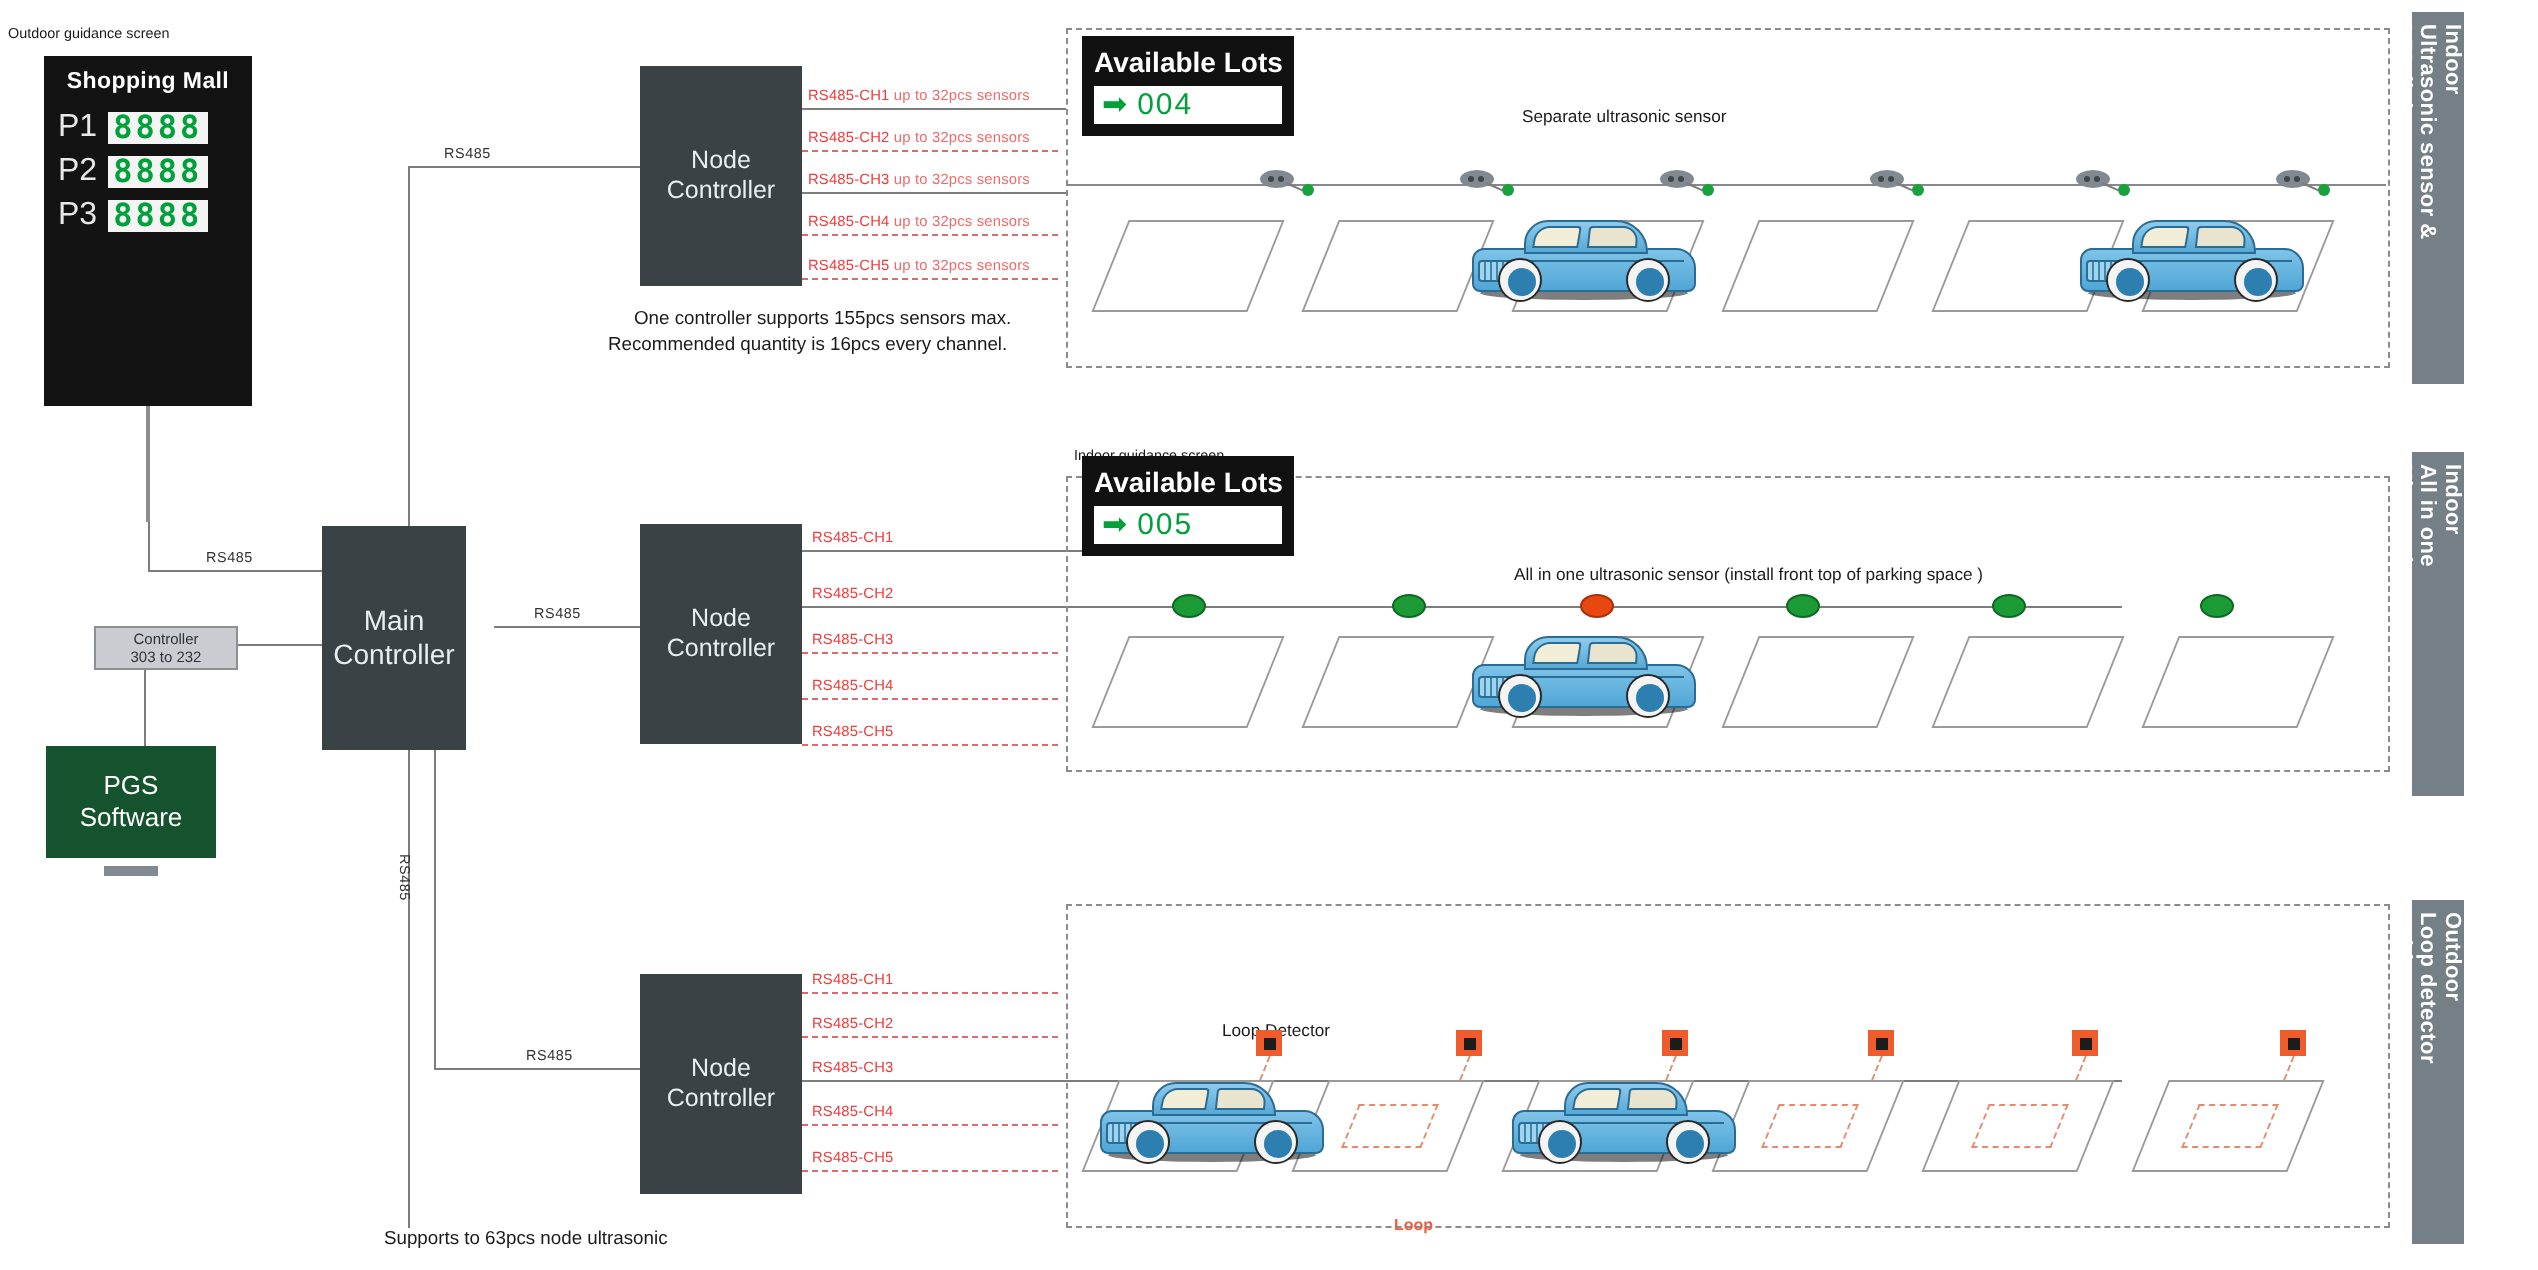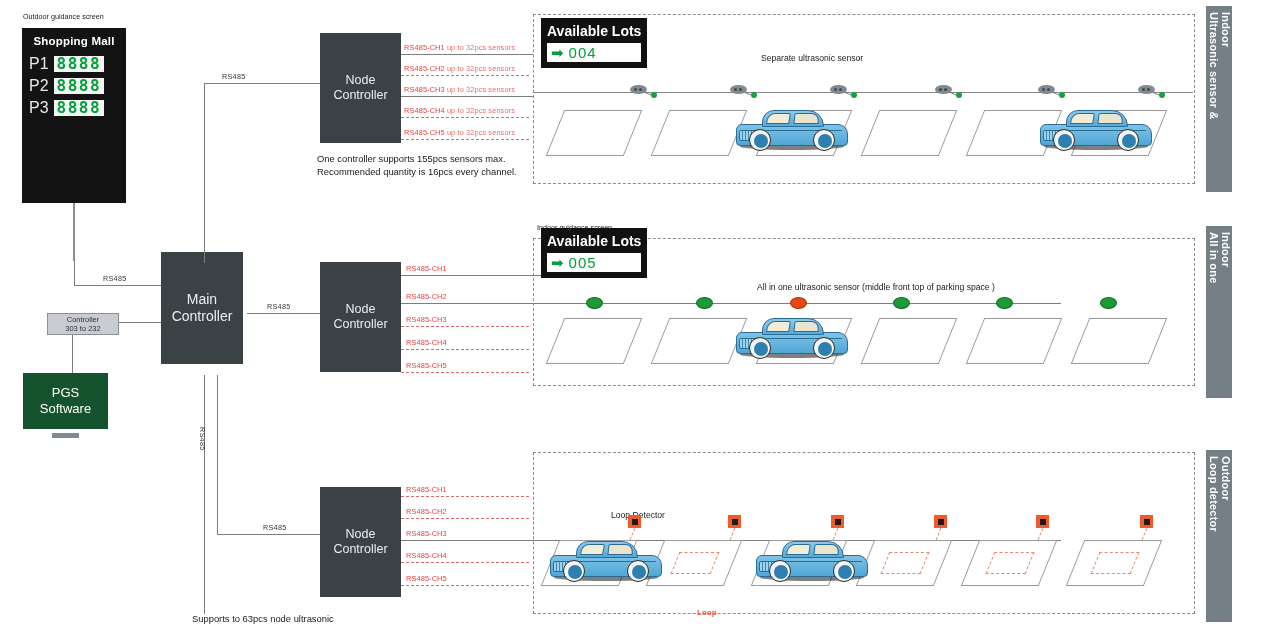--- a/index.html
+++ b/index.html
@@ -72,21 +72,21 @@
   }
   
   #pgs {
     left: 23px; top: 373px; width: 85px; height: 56px;
     font-size: 13px; line-height: 1.2;
   }
   #pgs-stand { left: 52px; top: 433px; width: 27px; height: 5px; background: #808a90; }
 
   
   #main-controller {
-    left: 161px; top: 252px; width: 82px; height: 112px;
+    left: 161px; top: 263px; width: 72px; height: 112px;
     font-size: 14px;
   }
   
   .node-controller {
     width: 81px; height: 110px; font-size: 12.5px;
   }
   #node1 { left: 320px; top: 33px; }
   #node2 { left: 320px; top: 262px; }
   #node3 { left: 320px; top: 487px; }
 
@@ -248,21 +248,21 @@
   .ann {
     position: absolute; color: #1a1a1a; font-size: 8.6px;
     line-height: 1.4; white-space: nowrap;
   }
 </style>
 </head>
 <body>
 
 <div id="stage">
 
-  <div class="note-sm" style="left:23px; top:12px;">Outdoor guidance screen</div>
+  <div class="note-sm" style="left:4px; top:12px;">Outdoor guidance screen</div>
 
   <div id="outdoor-screen" class="abs">
     <div class="scr-title">Shopping Mall</div>
 
     <div class="lot-row">
       <span class="lot-name">P1</span>
       <span class="lot-digits">8888</span>
     </div>
     <div class="lot-row">
       <span class="lot-name">P2</span>
@@ -342,21 +342,21 @@
   <div class="hline-dot" style="left:401px; top:117px; width:128px;"></div>
   <div class="ch-label" style="left:404px; top:106px;">
     <span>RS485-CH4</span> <span class="sub">up to 32pcs sensors</span>
   </div>
   <div class="hline-dot" style="left:401px; top:139px; width:128px;"></div>
   <div class="ch-label" style="left:404px; top:128px;">
     <span>RS485-CH5</span> <span class="sub">up to 32pcs sensors</span>
   </div>
 
   <div class="note" style="left:317px; top:153px;">One controller supports 155pcs sensors max.</div>
-  <div class="note" style="left:317px; top:166px;text-align:right;">Recommended quantity is 16pcs every channel.</div>
+  <div class="note" style="left:304px; top:166px;text-align:right;">Recommended quantity is 16pcs every channel.</div>
 
   <div id="zone1" class="zone"></div>
 
   <div id="lots1" class="lots-display">
     <div class="lots-title">Available Lots</div>
     <div class="lots-value-wrap">
       <span class="lots-arrow">➡</span>
       <span class="lots-number">004</span>
     </div>
   </div>
@@ -471,21 +471,21 @@
   <div id="zone2" class="zone"></div>
 
   <div id="lots2" class="lots-display">
     <div class="lots-title">Available Lots</div>
     <div class="lots-value-wrap">
       <span class="lots-arrow">➡</span>
       <span class="lots-number">005</span>
     </div>
   </div>
 
-  <div class="ann" style="left:757px; top:281px;">All in one ultrasonic sensor (middle front top of parking space )</div>
+  <div class="ann" style="left:757px; top:281px;">All in one ultrasonic sensor (install front top of parking space )</div>
 
   <div class="aio-sensor" style="left:586px; top:297px;"></div>
   <div class="aio-sensor" style="left:696px; top:297px;"></div>
   <div class="aio-sensor occupied" style="left:790px; top:297px;"></div>
   <div class="aio-sensor" style="left:893px; top:297px;"></div>
   <div class="aio-sensor" style="left:996px; top:297px;"></div>
   <div class="aio-sensor" style="left:1100px; top:297px;"></div>
 
   <div class="bay" style="left:555px; top:318px;"></div>
   <div class="bay" style="left:660px; top:318px;"></div>

